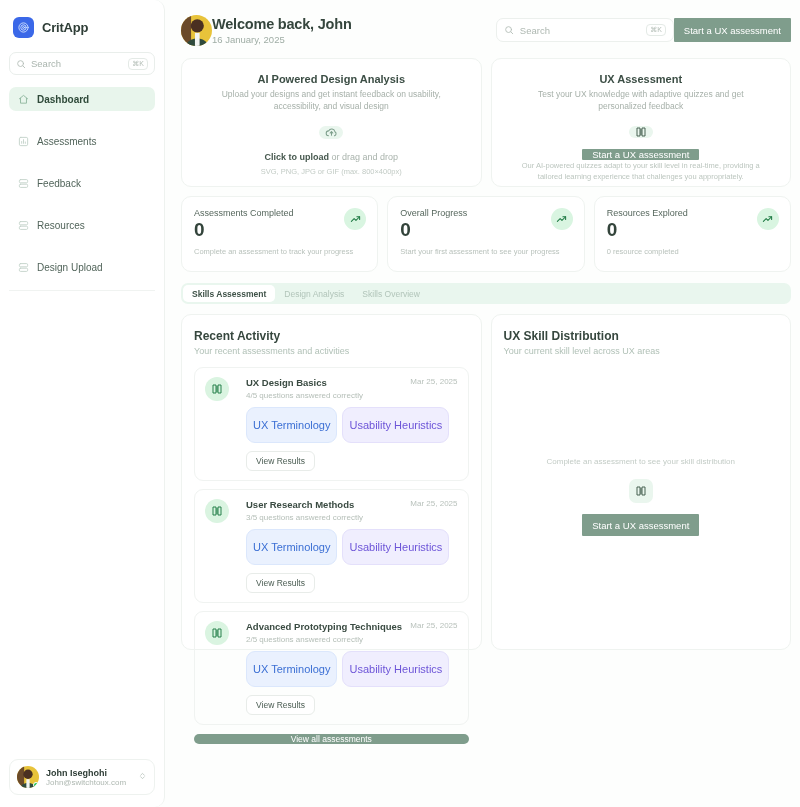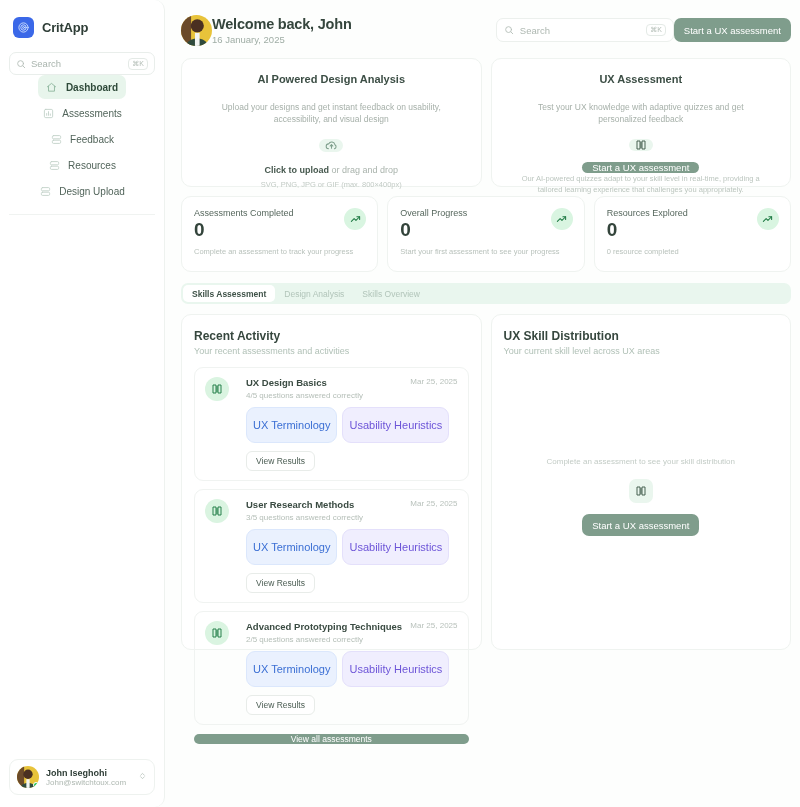--- a/index.html
+++ b/index.html
@@ -40,21 +40,21 @@
     padding: 0 6px; gap: 5px;
     background: #fff;
   }
   .side-search .ph { font-size: 9.5px; color: #aab5ae; flex: 1; }
   .kbd {
     border: 1px solid #e4eae6; border-radius: 4px;
     font-size: 7px; color: #b3bdb6; padding: 1px 3px;
     font-family: "Liberation Sans", sans-serif;
   }
 
-  .nav { display: flex; flex-direction: column; gap: 2px; align-items: center; }
+  .nav { margin-top: 12px; display: flex; flex-direction: column; gap: 18px; }
   .nav-item {
     display: flex; align-items: center; gap: 8px;
     height: 24px; padding: 0 8px;
     border-radius: 7px;
     font-size: 10px; color: #51645a;
     cursor: pointer;
   }
   .nav-item.active { background: #e8f5ec; color: #2f4a3a; font-weight: bold; }
   .nav-ico { width: 12px; height: 12px; flex: none; display:flex; align-items:center; justify-content:center; }
 
@@ -89,35 +89,35 @@
   .top-search {
     width: 178px; height: 24px;
     border: 1px solid #ecf0ed; border-radius: 7px;
     background: #fff;
     display: flex; align-items: center; gap: 6px; padding: 0 7px;
   }
   .top-search .ph { font-size: 9.5px; color: #aeb8b1; flex: 1; }
 
   .btn-primary {
     background: #7f9d8c; color: #fff;
-    border: none; border-radius: 7px;
+    border: none; border-radius: 1px;
     font-size: 9.5px; font-family: "Liberation Sans", sans-serif;
     padding: 0 10px; height: 24px; cursor: pointer;
     white-space: nowrap;
   }
 
   
   .row2 { display: flex; gap: 9px; margin-top: 8px; }
   .card {
     background: #fff; border: 1px solid #eff3f0; border-radius: 10px;
     flex: 1; min-width: 0;
   }
   .hero { padding: 14px 14px 16px; text-align: center; height: 129px; display:flex; flex-direction:column; }
   .hero-title { font-size: 11px; font-weight: bold; color: #3c4e45; }
-  .hero-sub { font-size: 8.5px; color: #a6b0a9; line-height: 1.45; margin-top: 16px; padding: 0 8px; }
+  .hero-sub { font-size: 8.5px; color: #a6b0a9; line-height: 1.45; margin-top: 3px; padding: 0 8px; }
   .ico-box {
     width: 24px; height: 24px; border-radius: 7px;
     background: #eaf6ee; display: flex; align-items: center; justify-content: center;
     margin: 13px auto 0;
   }
   .upload-main { font-size: 9px; color: #a9b3ac; margin-top: 13px; }
   .upload-main b { color: #46584e; }
   .upload-hint { font-size: 7.5px; color: #c2cbc5; margin-top: 5px; }
   .hero-foot { font-size: 7.5px; color: #bcc6bf; line-height: 1.55; margin-top: auto; padding: 0 6px; }
   .hero .btn-primary { margin: 11px auto 0; height: 22px; }

